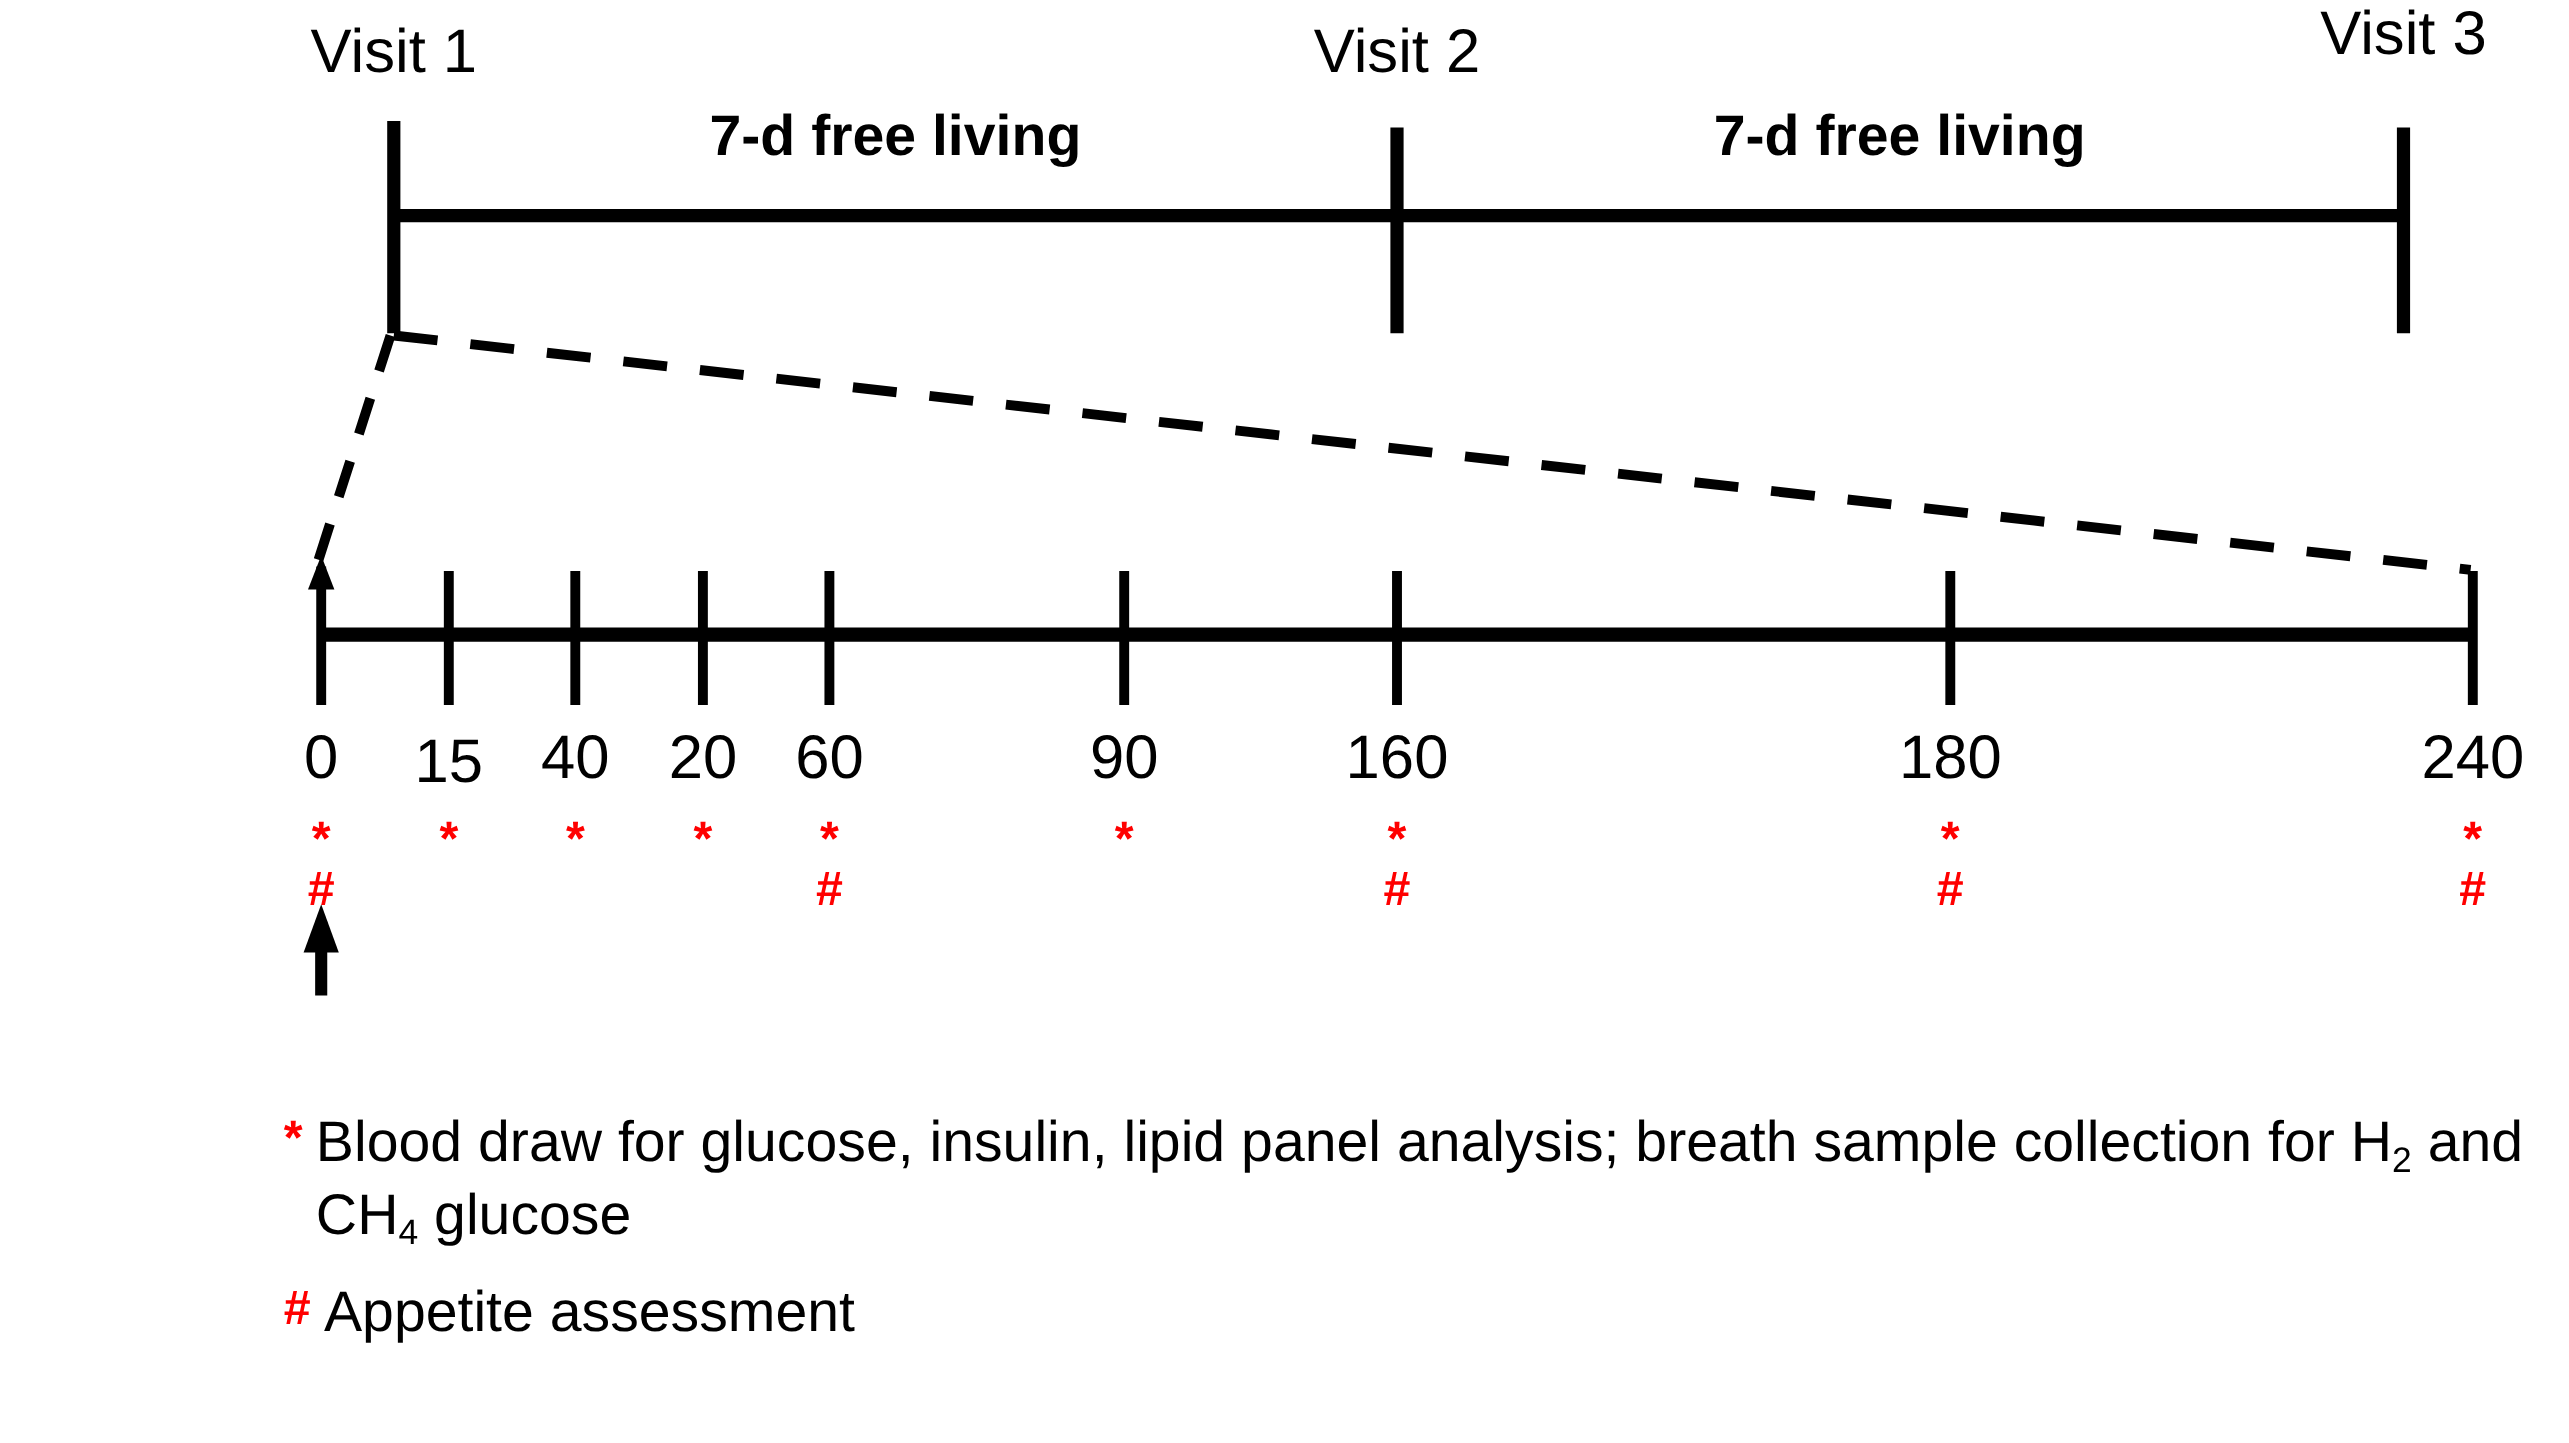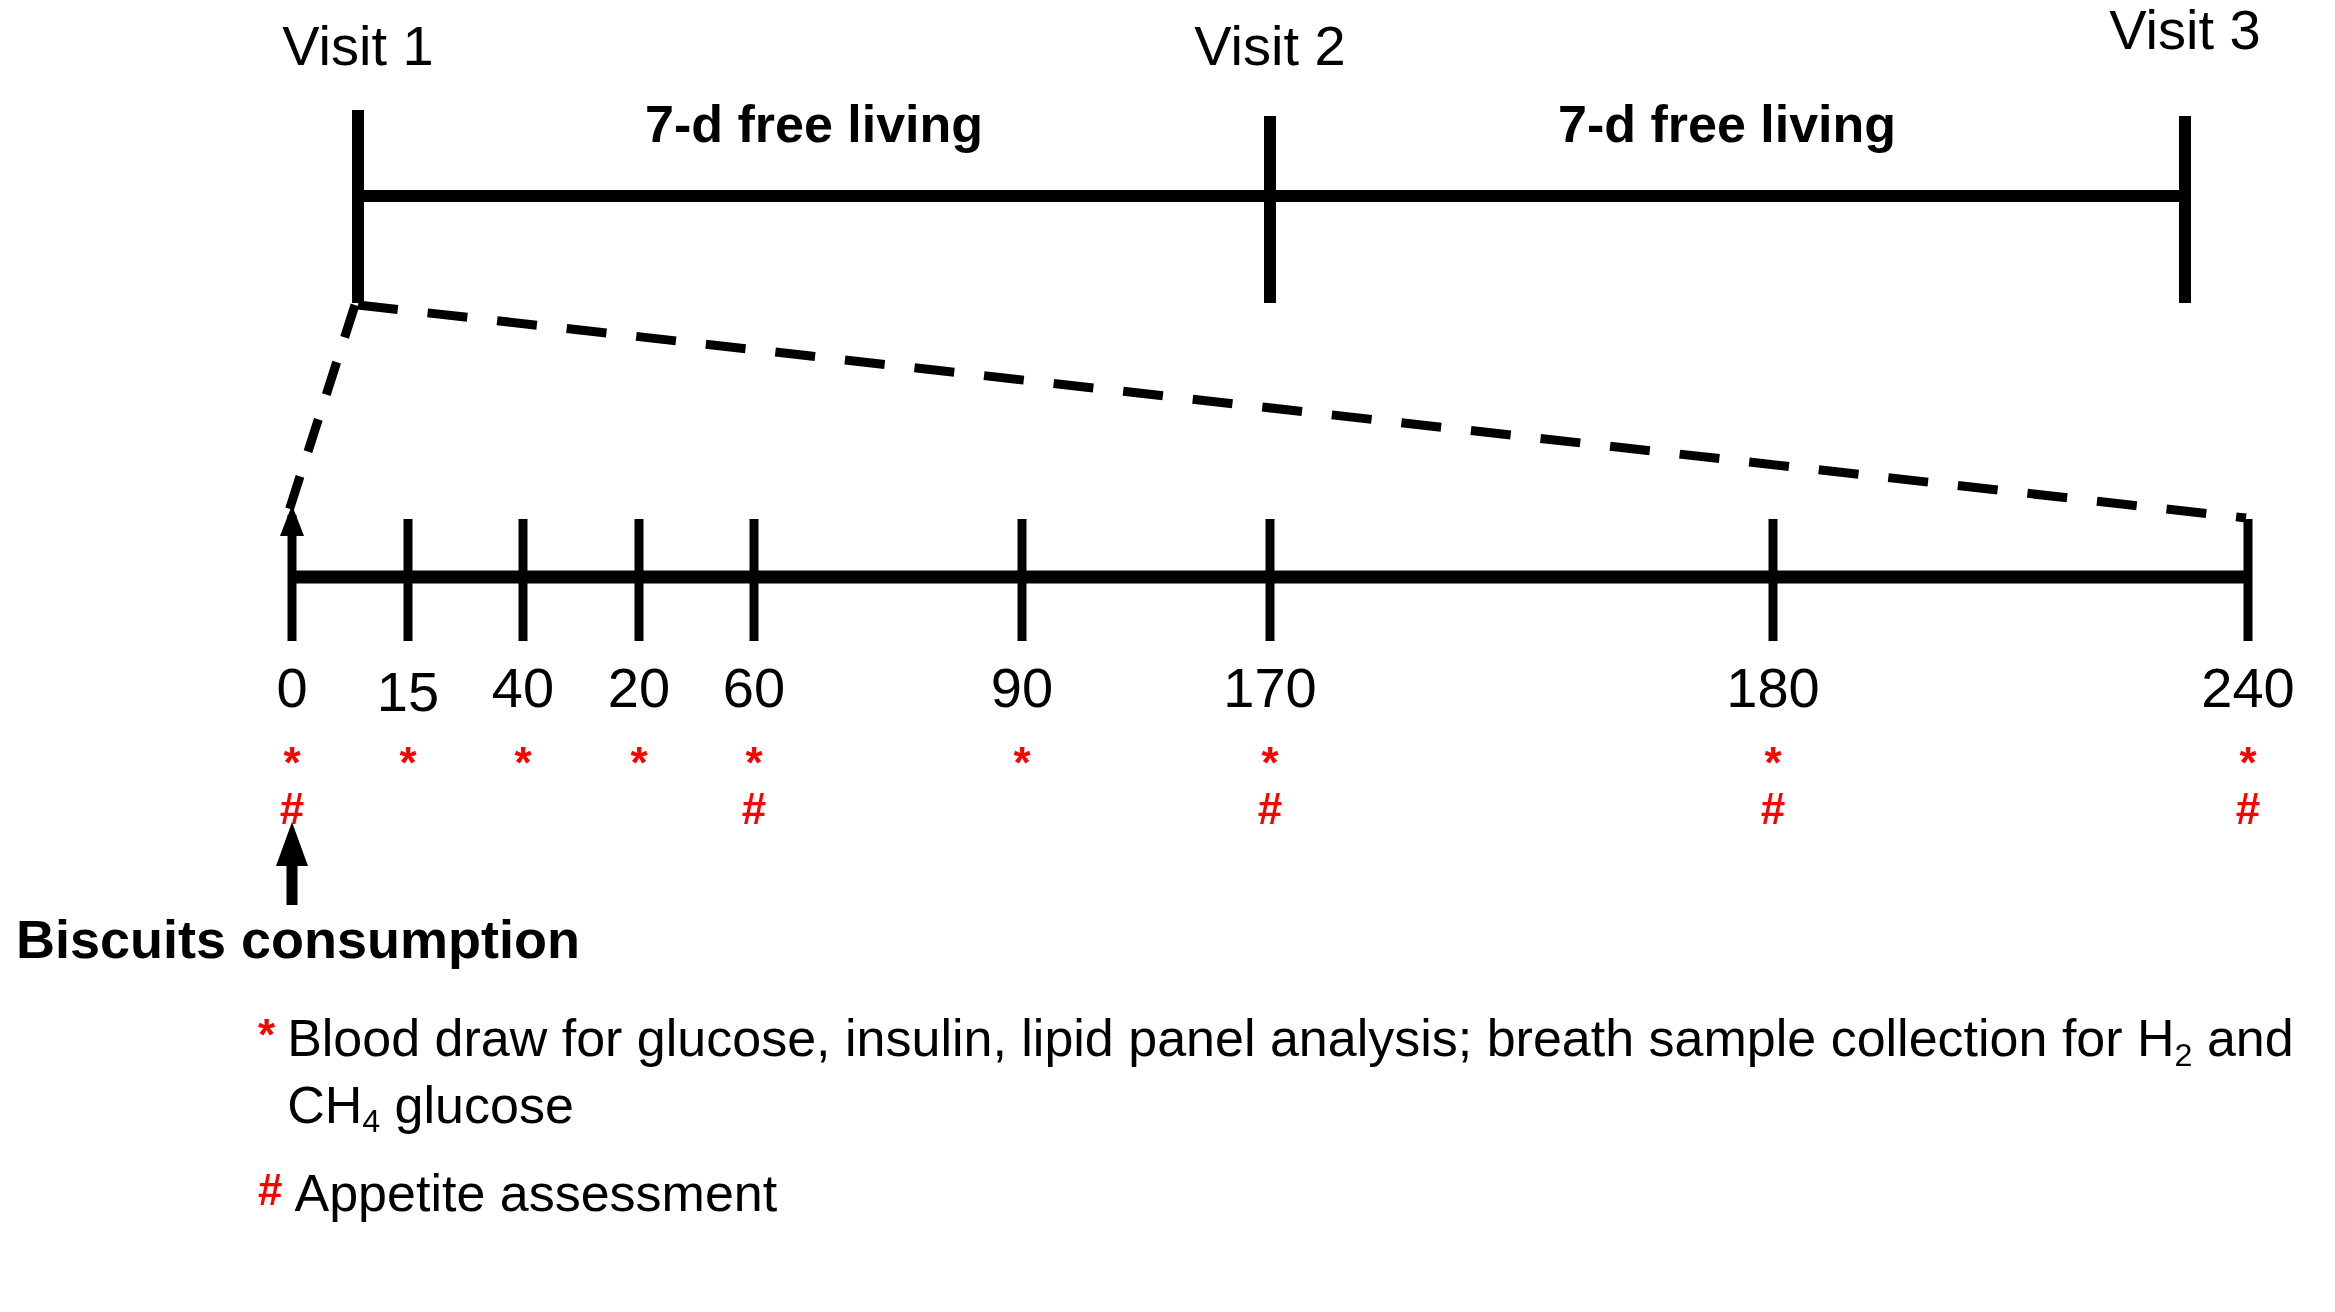--- a/index.html
+++ b/index.html
@@ -146,21 +146,21 @@
 
   <div class="phase-label" style="left:814px; top:98px;">7-d free living</div>
   <div class="phase-label" style="left:1727px; top:98px;">7-d free living</div>
 
   <div class="tick-label" style="left:292px;  top:660px;">0</div>
   <div class="tick-label" style="left:408px;  top:664px;">15</div>
   <div class="tick-label" style="left:523px;  top:660px;">40</div>
   <div class="tick-label" style="left:639px;  top:660px;">20</div>
   <div class="tick-label" style="left:754px;  top:660px;">60</div>
   <div class="tick-label" style="left:1022px; top:660px;">90</div>
-  <div class="tick-label" style="left:1270px; top:660px;">170</div>
+  <div class="tick-label" style="left:1270px; top:660px;">160</div>
   <div class="tick-label" style="left:1773px; top:660px;">180</div>
   <div class="tick-label" style="left:2248px; top:660px;">240</div>
 
   <div class="marker-stack" style="left:292px; top:740px;">
     <span>*</span>
     <span>#</span>
   </div>
   <div class="marker-stack" style="left:408px; top:740px;">
     <span>*</span>
   </div>
@@ -183,21 +183,20 @@
   </div>
   <div class="marker-stack" style="left:1773px; top:740px;">
     <span>*</span>
     <span>#</span>
   </div>
   <div class="marker-stack" style="left:2248px; top:740px;">
     <span>*</span>
     <span>#</span>
   </div>
 
-  <div class="biscuits-label" style="left:16px; top:912px;">Biscuits consumption</div>
 
   <div class="legend">
 
     <div class="legend-row">
       <span class="legend-sym">*</span>
       <span class="legend-text"><span>Blood draw for glucose, insulin, lipid panel analysis; breath sample collection for H</span><sub>2</sub><span> and CH</span><sub>4</sub><span> glucose</span></span>
     </div>
 
     <div class="legend-row second">
       <span class="legend-sym">#</span>

